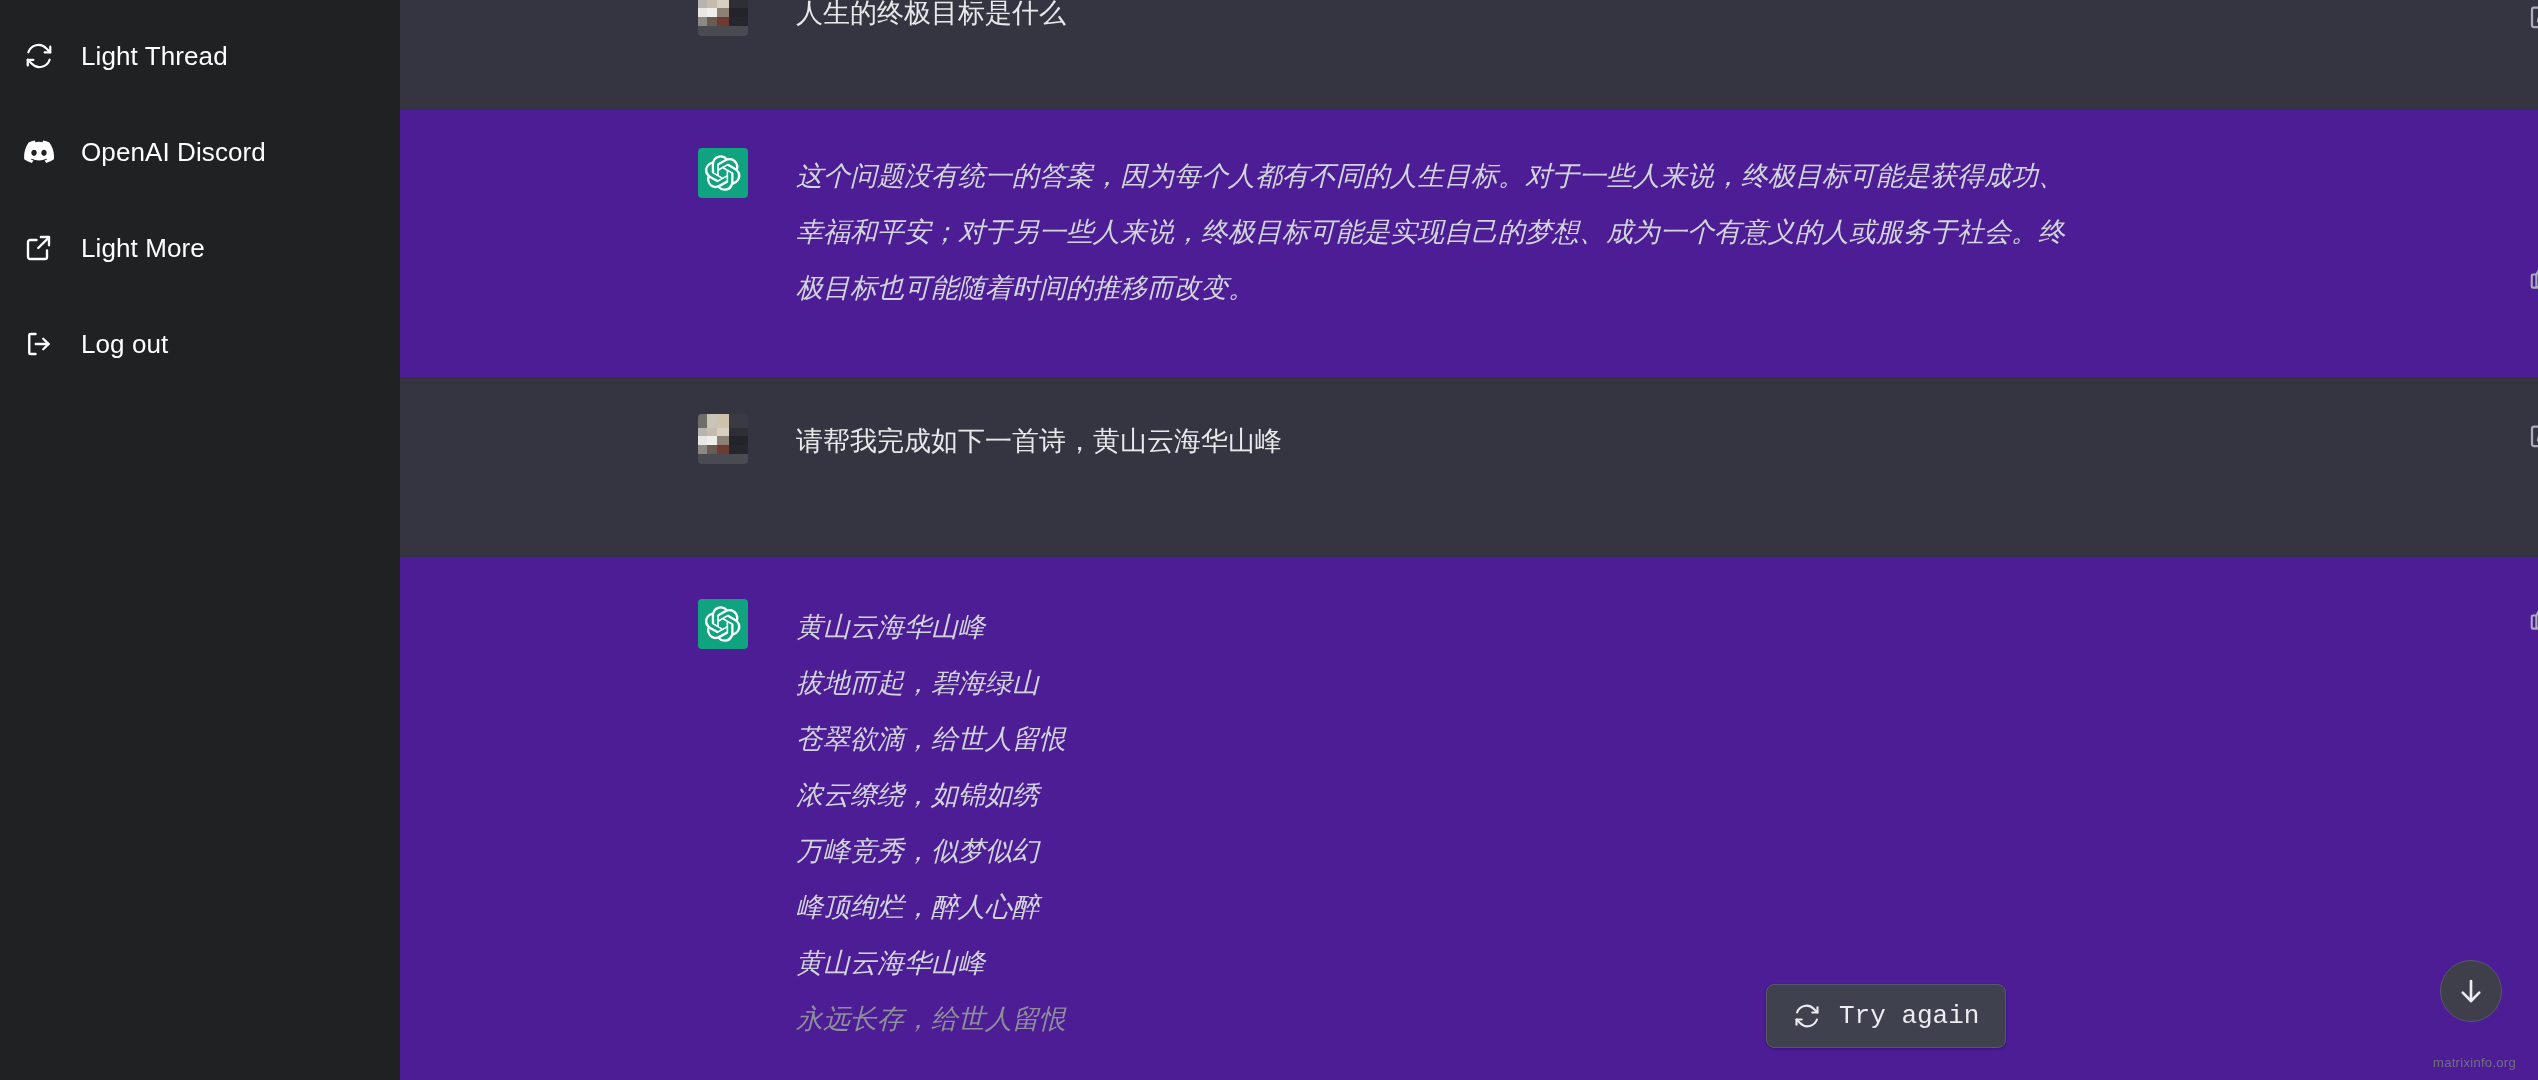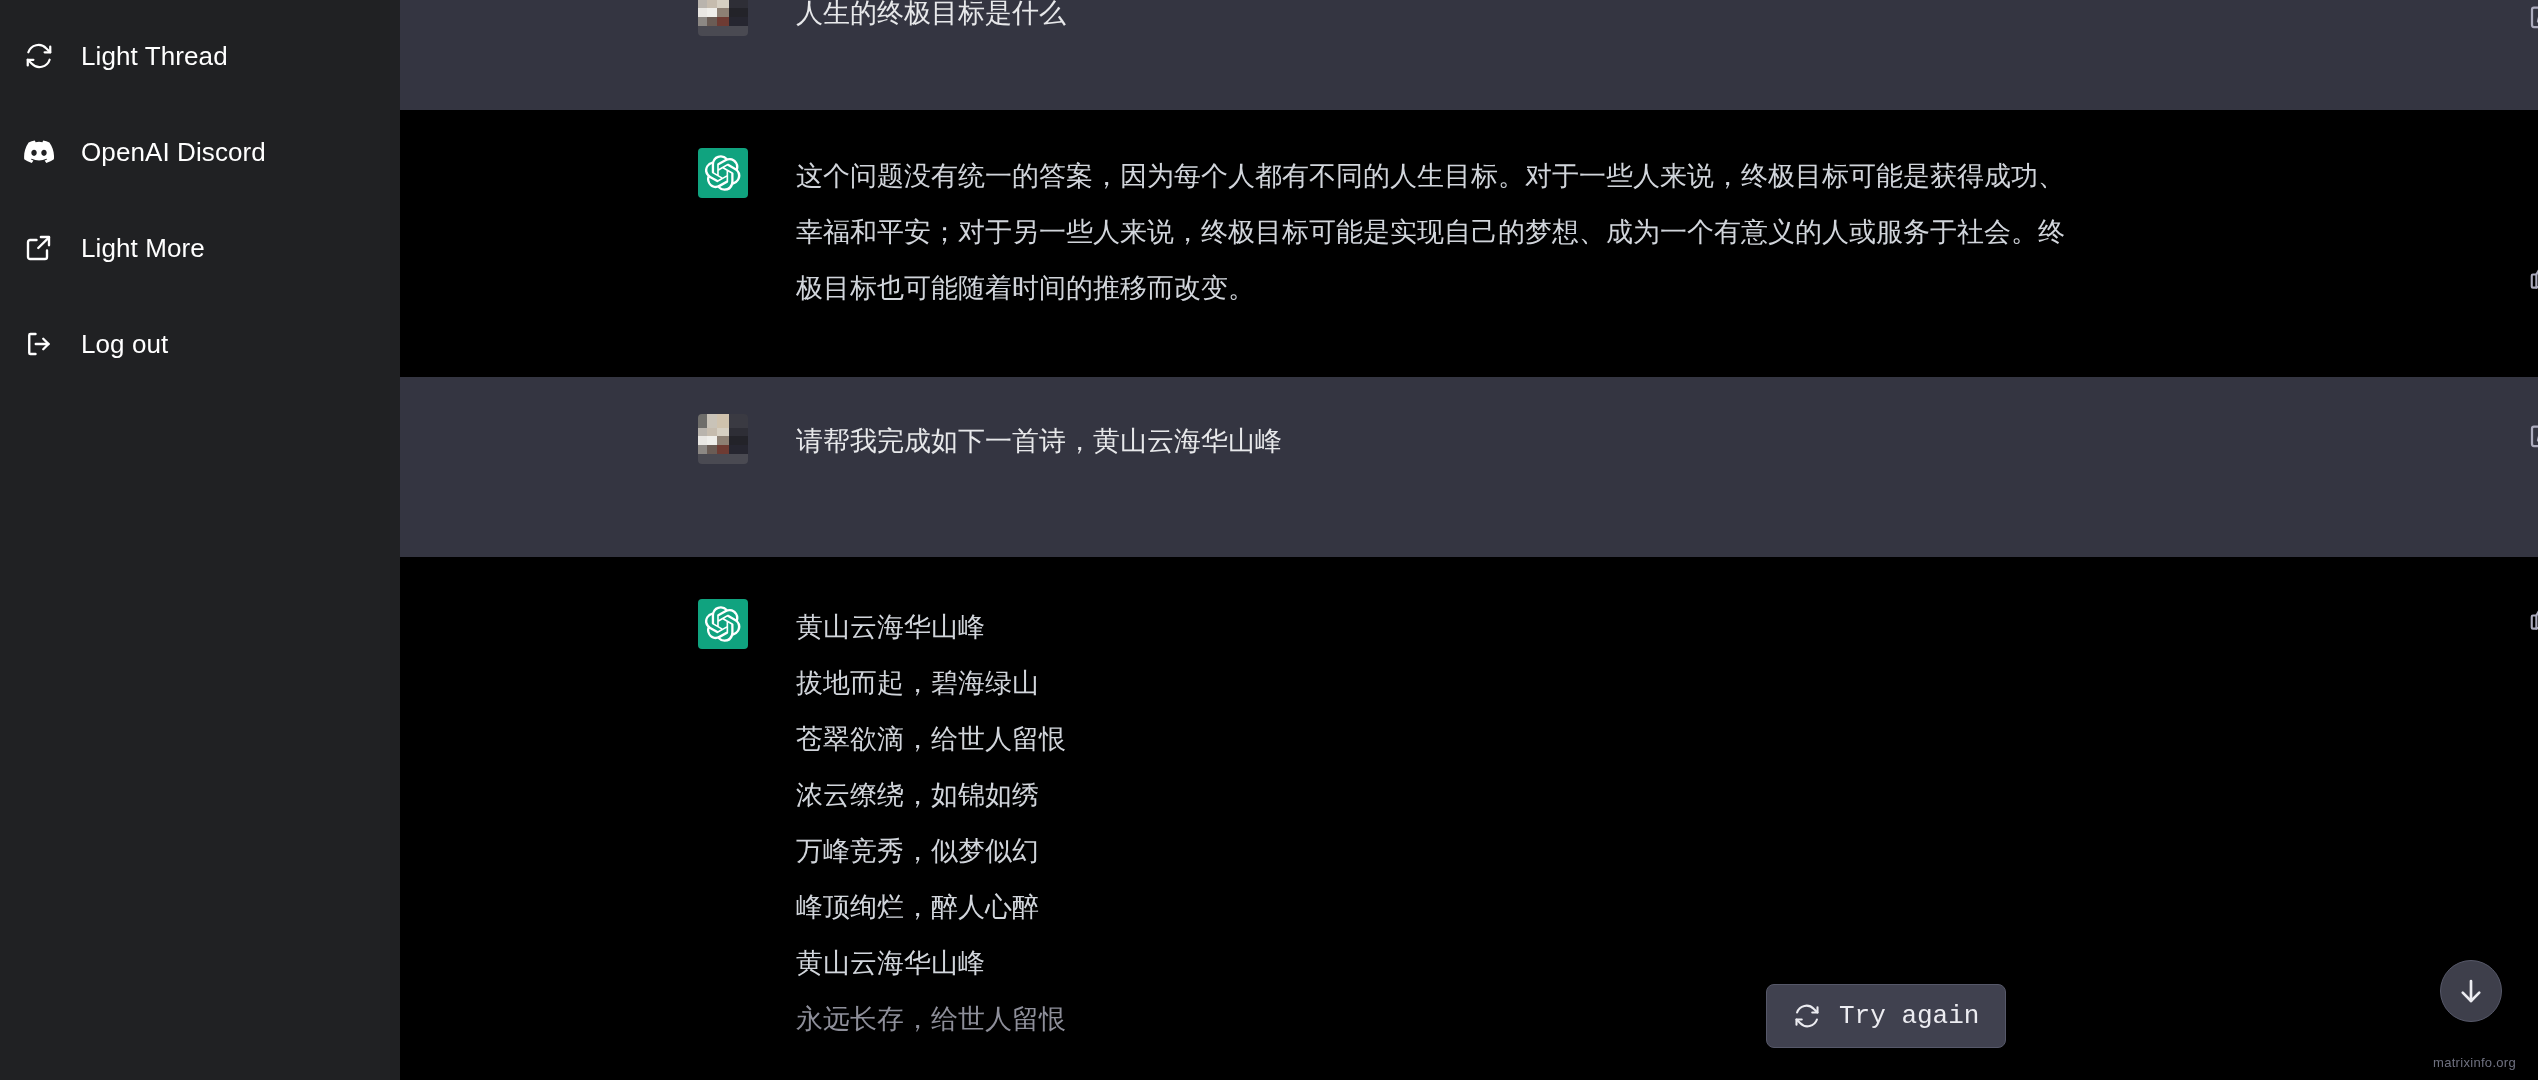--- a/index.html
+++ b/index.html
@@ -51,21 +51,21 @@
     overflow:hidden;
     background:#343541;
   }
   .msg-row {
     width:100%;
     display:flex;
     justify-content:center;
     position:relative;
   }
   .msg-row.user      { background:#343541; }
-  .msg-row.assistant { background:#000000; }
+  .msg-row.assistant { background:#4c1d95;font-style:italic; }
 
   .msg-inner {
     width:100%;
     max-width:2138px;
     display:flex;
     padding:0 0 0 0;
     position:relative;
   }
   .msg-body {
     display:flex;

